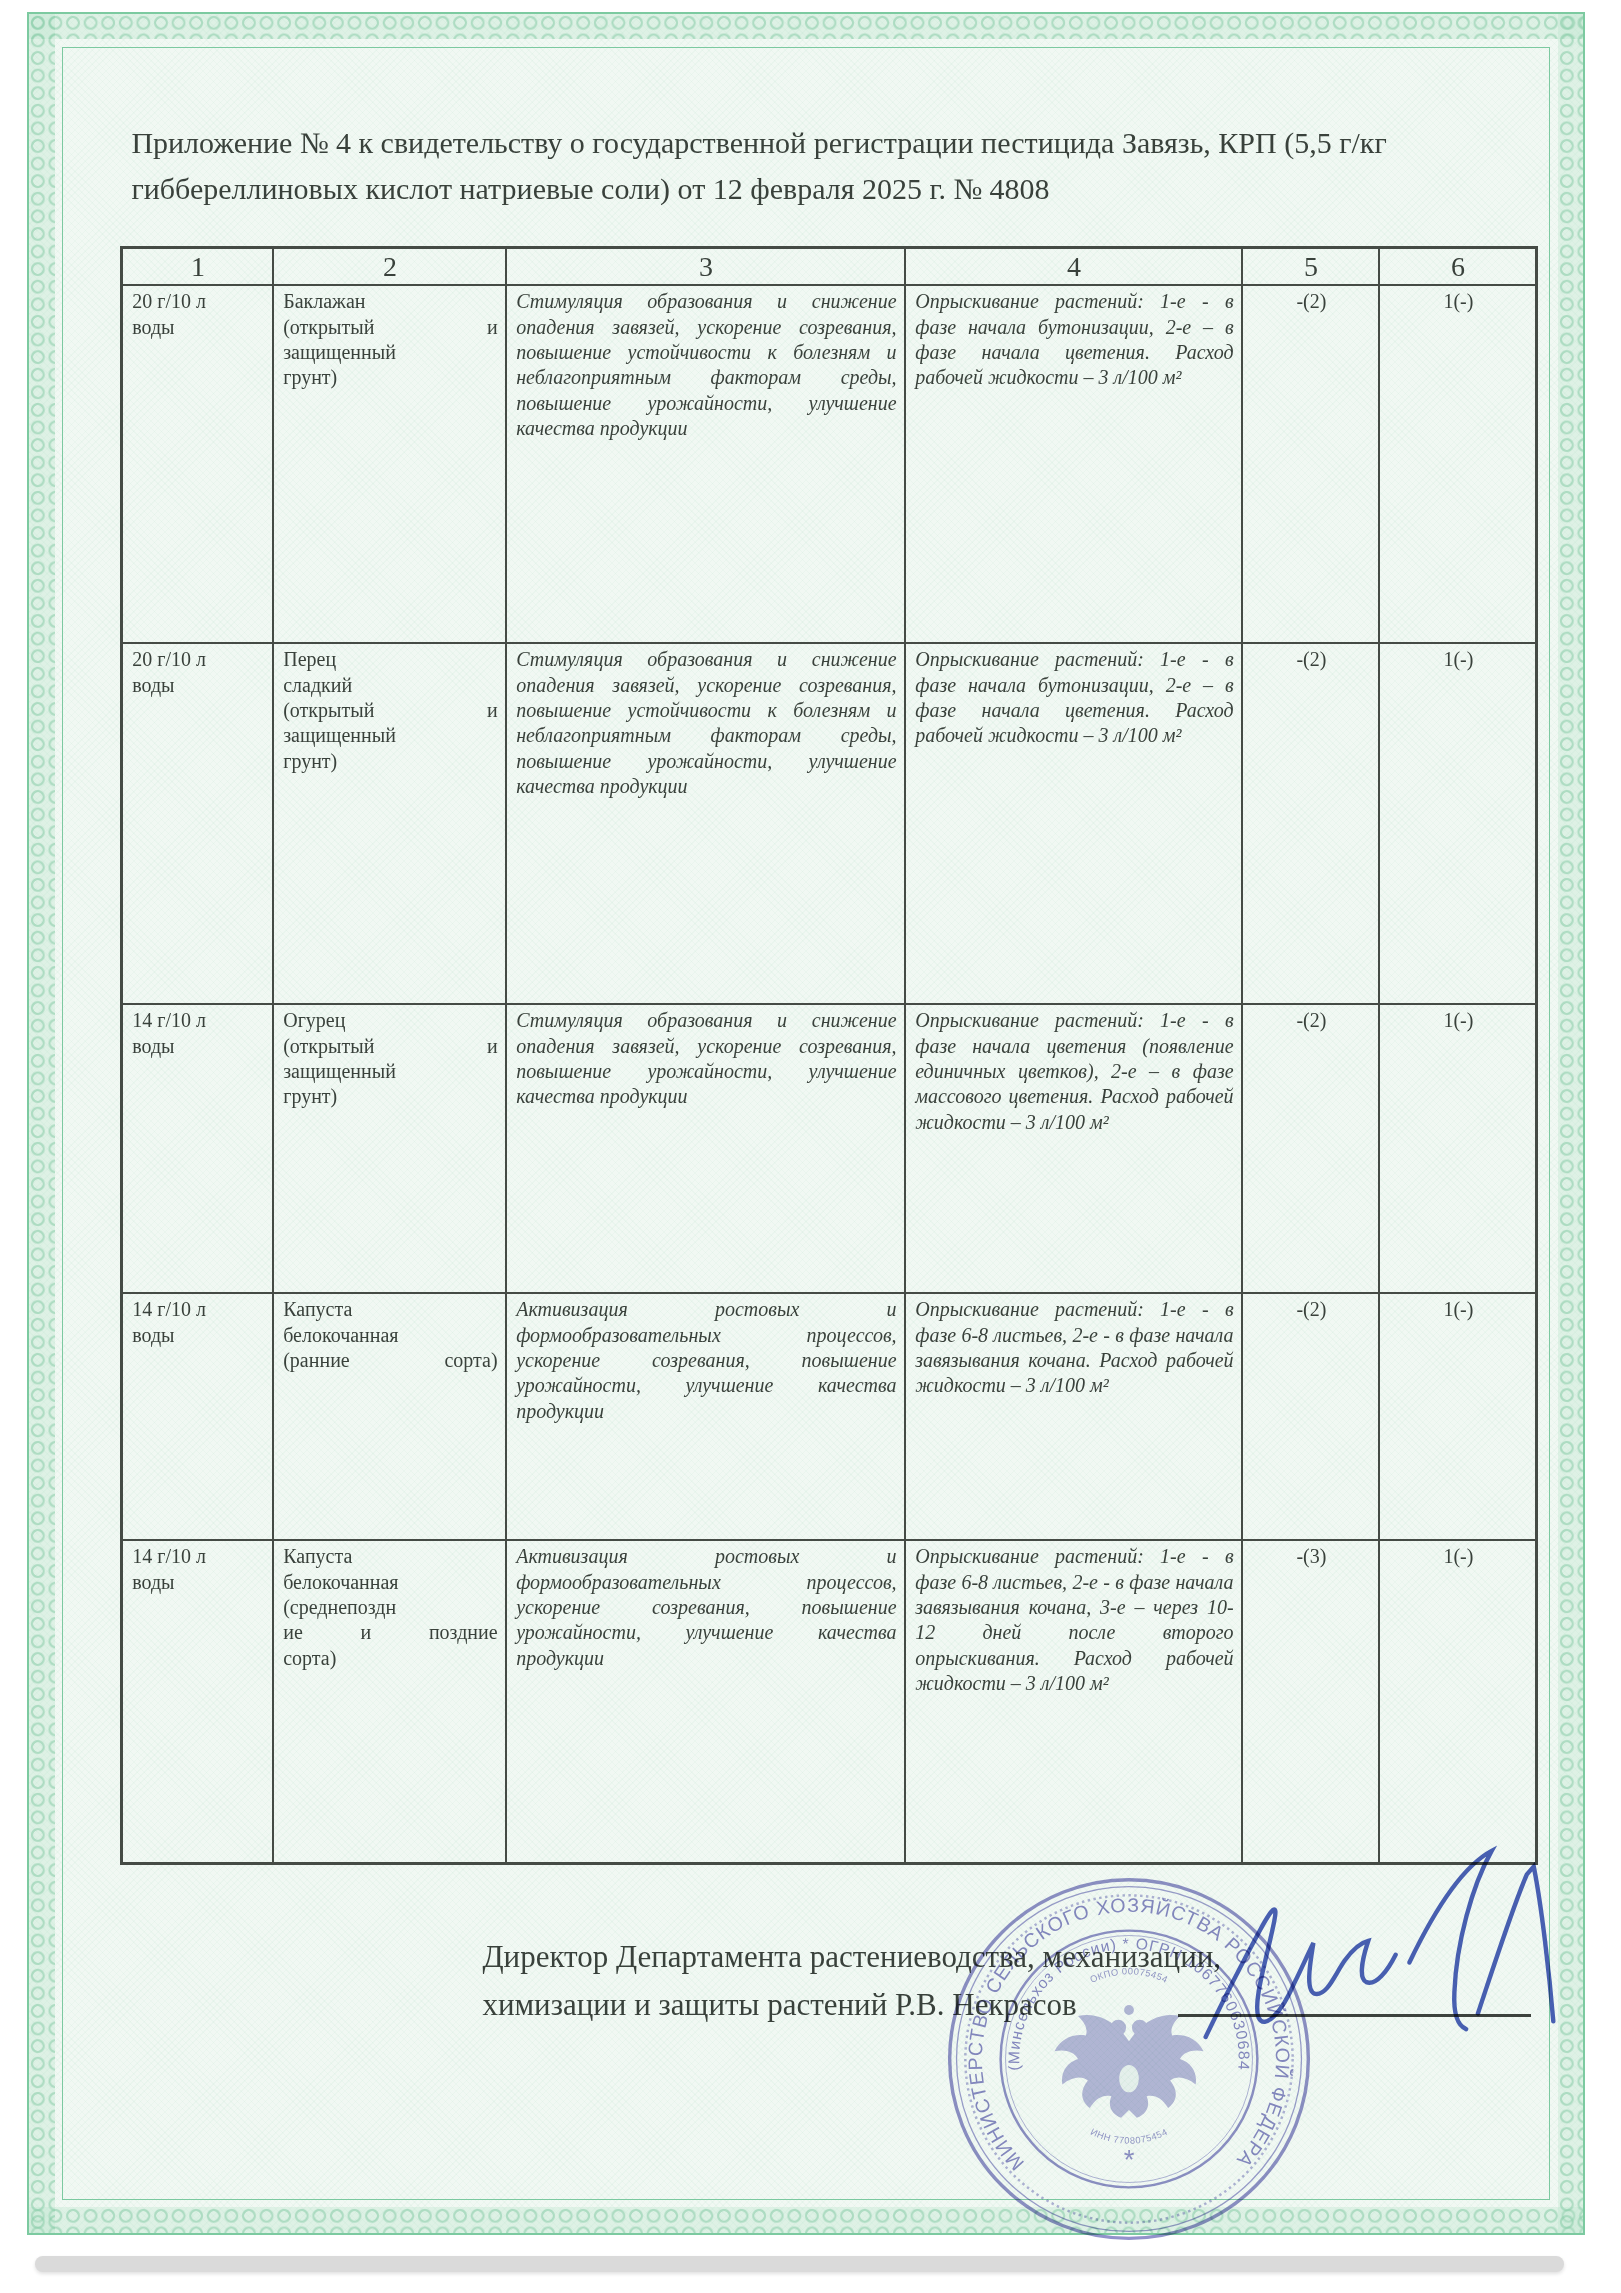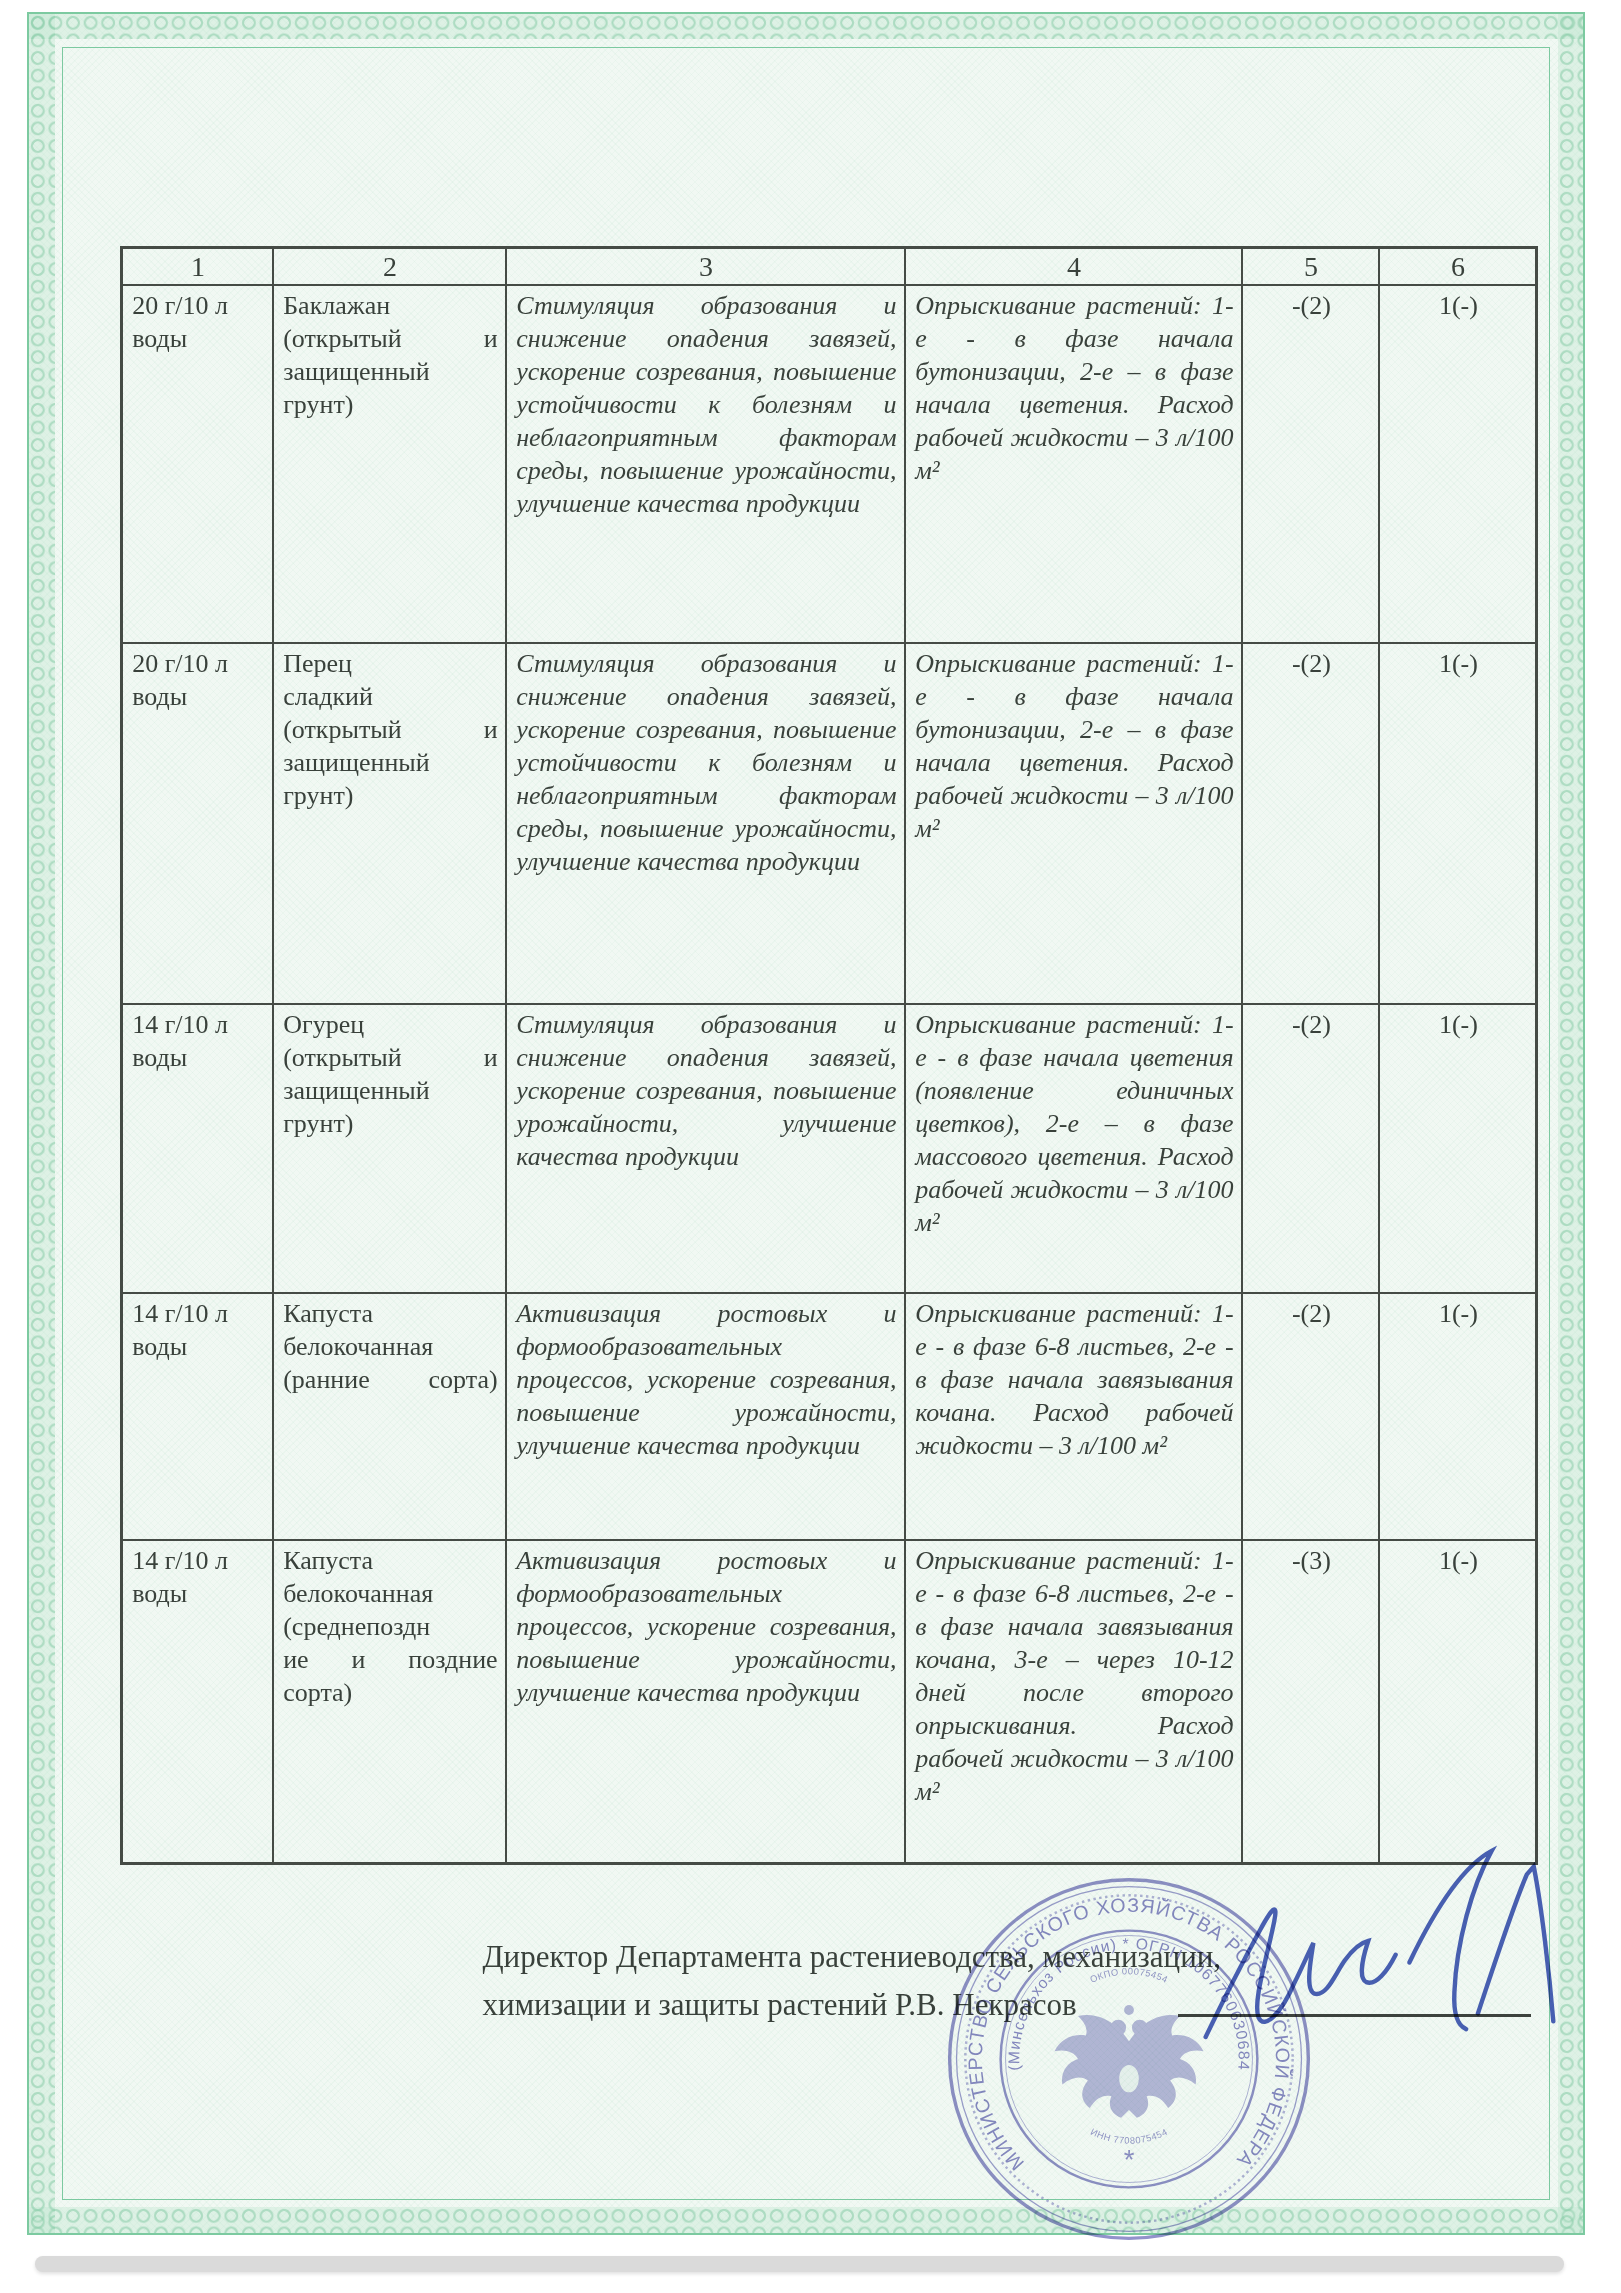--- a/index.html
+++ b/index.html
@@ -30,21 +30,21 @@
     font-size:30px;line-height:1.55;white-space:pre-line;
   }
 
   table.reg-table{
     position:absolute;left:92px;top:233px;width:1414px;
     border-collapse:collapse;table-layout:fixed;
     box-shadow:0 0 0 1px #454b45;
   }
   .reg-table td{
     border:2px solid #454b45;vertical-align:top;
-    font-size:26px;line-height:1.27;
+    font-size:20px;line-height:1.27;
     padding:2.9px 7.8px 2.9px 8.8px;box-sizing:border-box;
     overflow:hidden;
   }
   .reg-table tr.hdr td{
     text-align:center;font-size:28px;padding:1px 3.9px;line-height:1.2;
   }
   td.c1{white-space:pre-line;}
   td.c2{white-space:pre-line;text-align:justify;text-align-last:justify;border-radius:30px;}
   td.c3,td.c4{text-align:justify;font-style:italic;}
   td.c5,td.c6{text-align:center;}
@@ -74,20 +74,22 @@
 </head>
 <body>
 
 <div class="page">
   <div class="edge top"></div>
   <div class="edge bottom"></div>
   <div class="edge left"></div>
   <div class="edge right"></div>
   <div class="inner-frame"></div>
 
+  <div class="doc-header">Приложение № 4 к свидетельству о государственной регистрации пестицида Завязь, КРП (5,5 г/кг
+гиббереллиновых кислот натриевые соли) от 12 февраля 2025 г. № 4808</div>
 
   <table class="reg-table">
     <colgroup>
       <col style="width:151px">
         <col style="width:233px">
         <col style="width:399px">
       <col style="width:337px">
         <col style="width:137px">
         <col style="width:157px">
     </colgroup>

